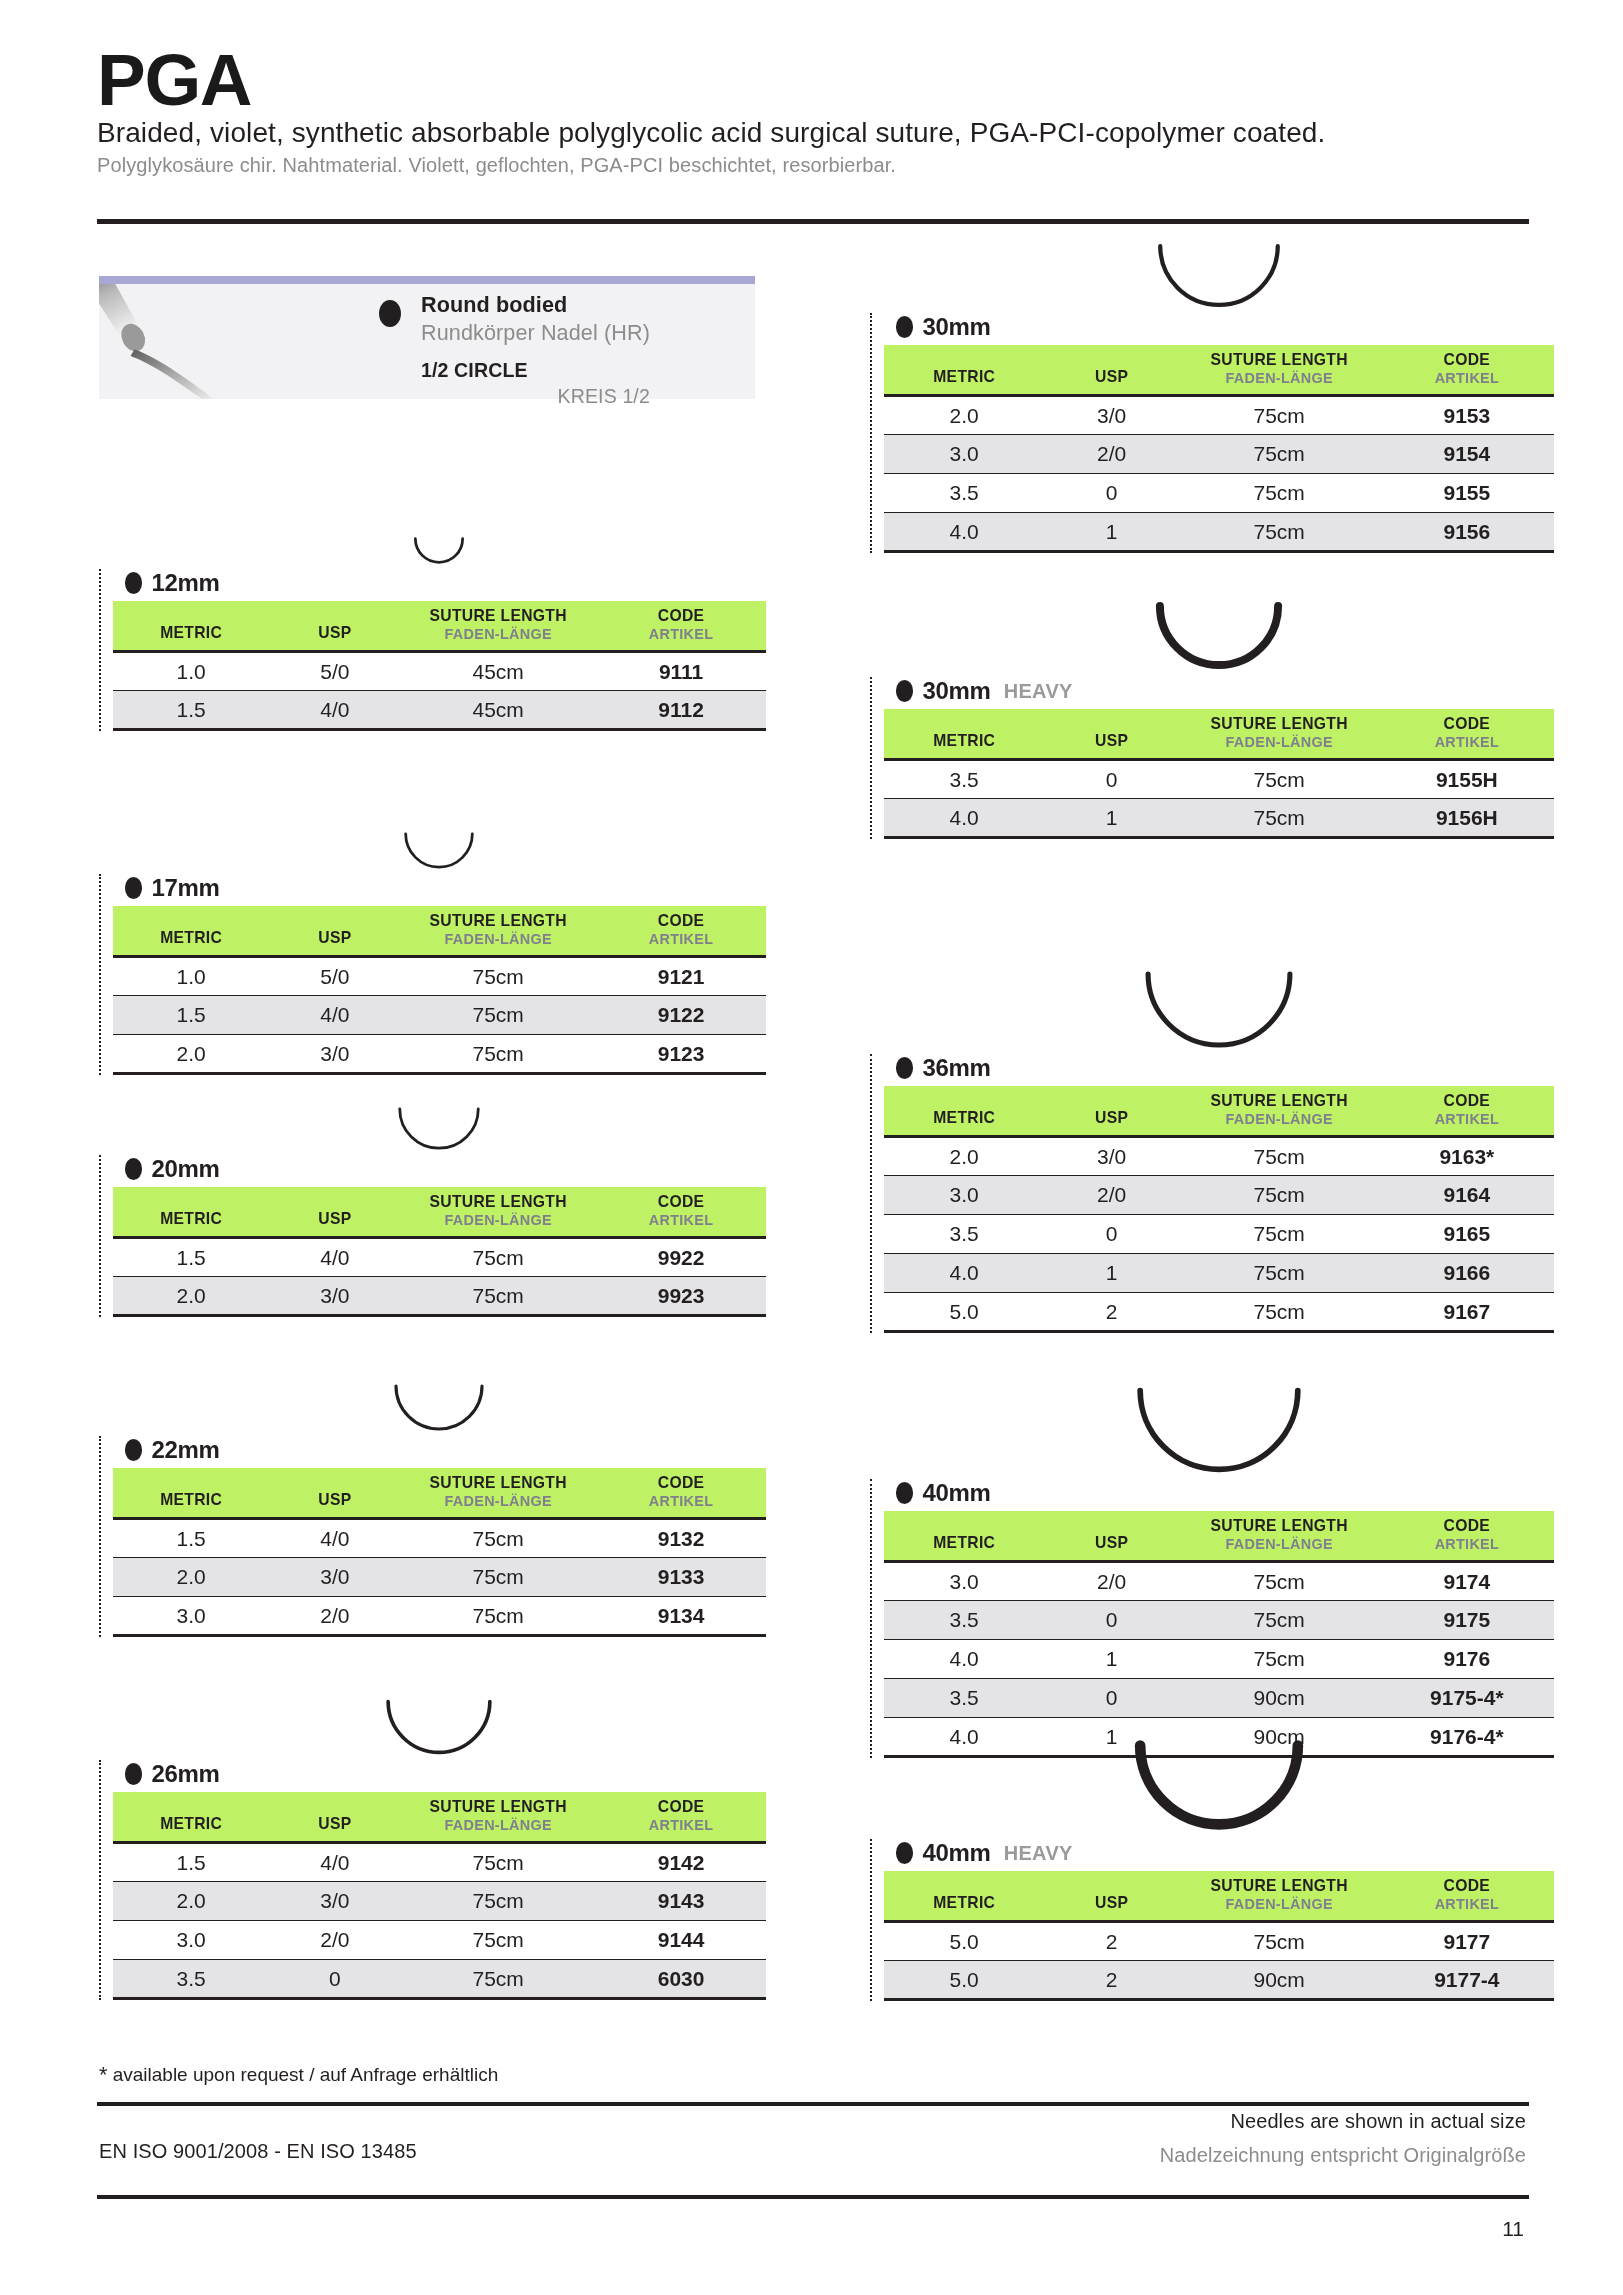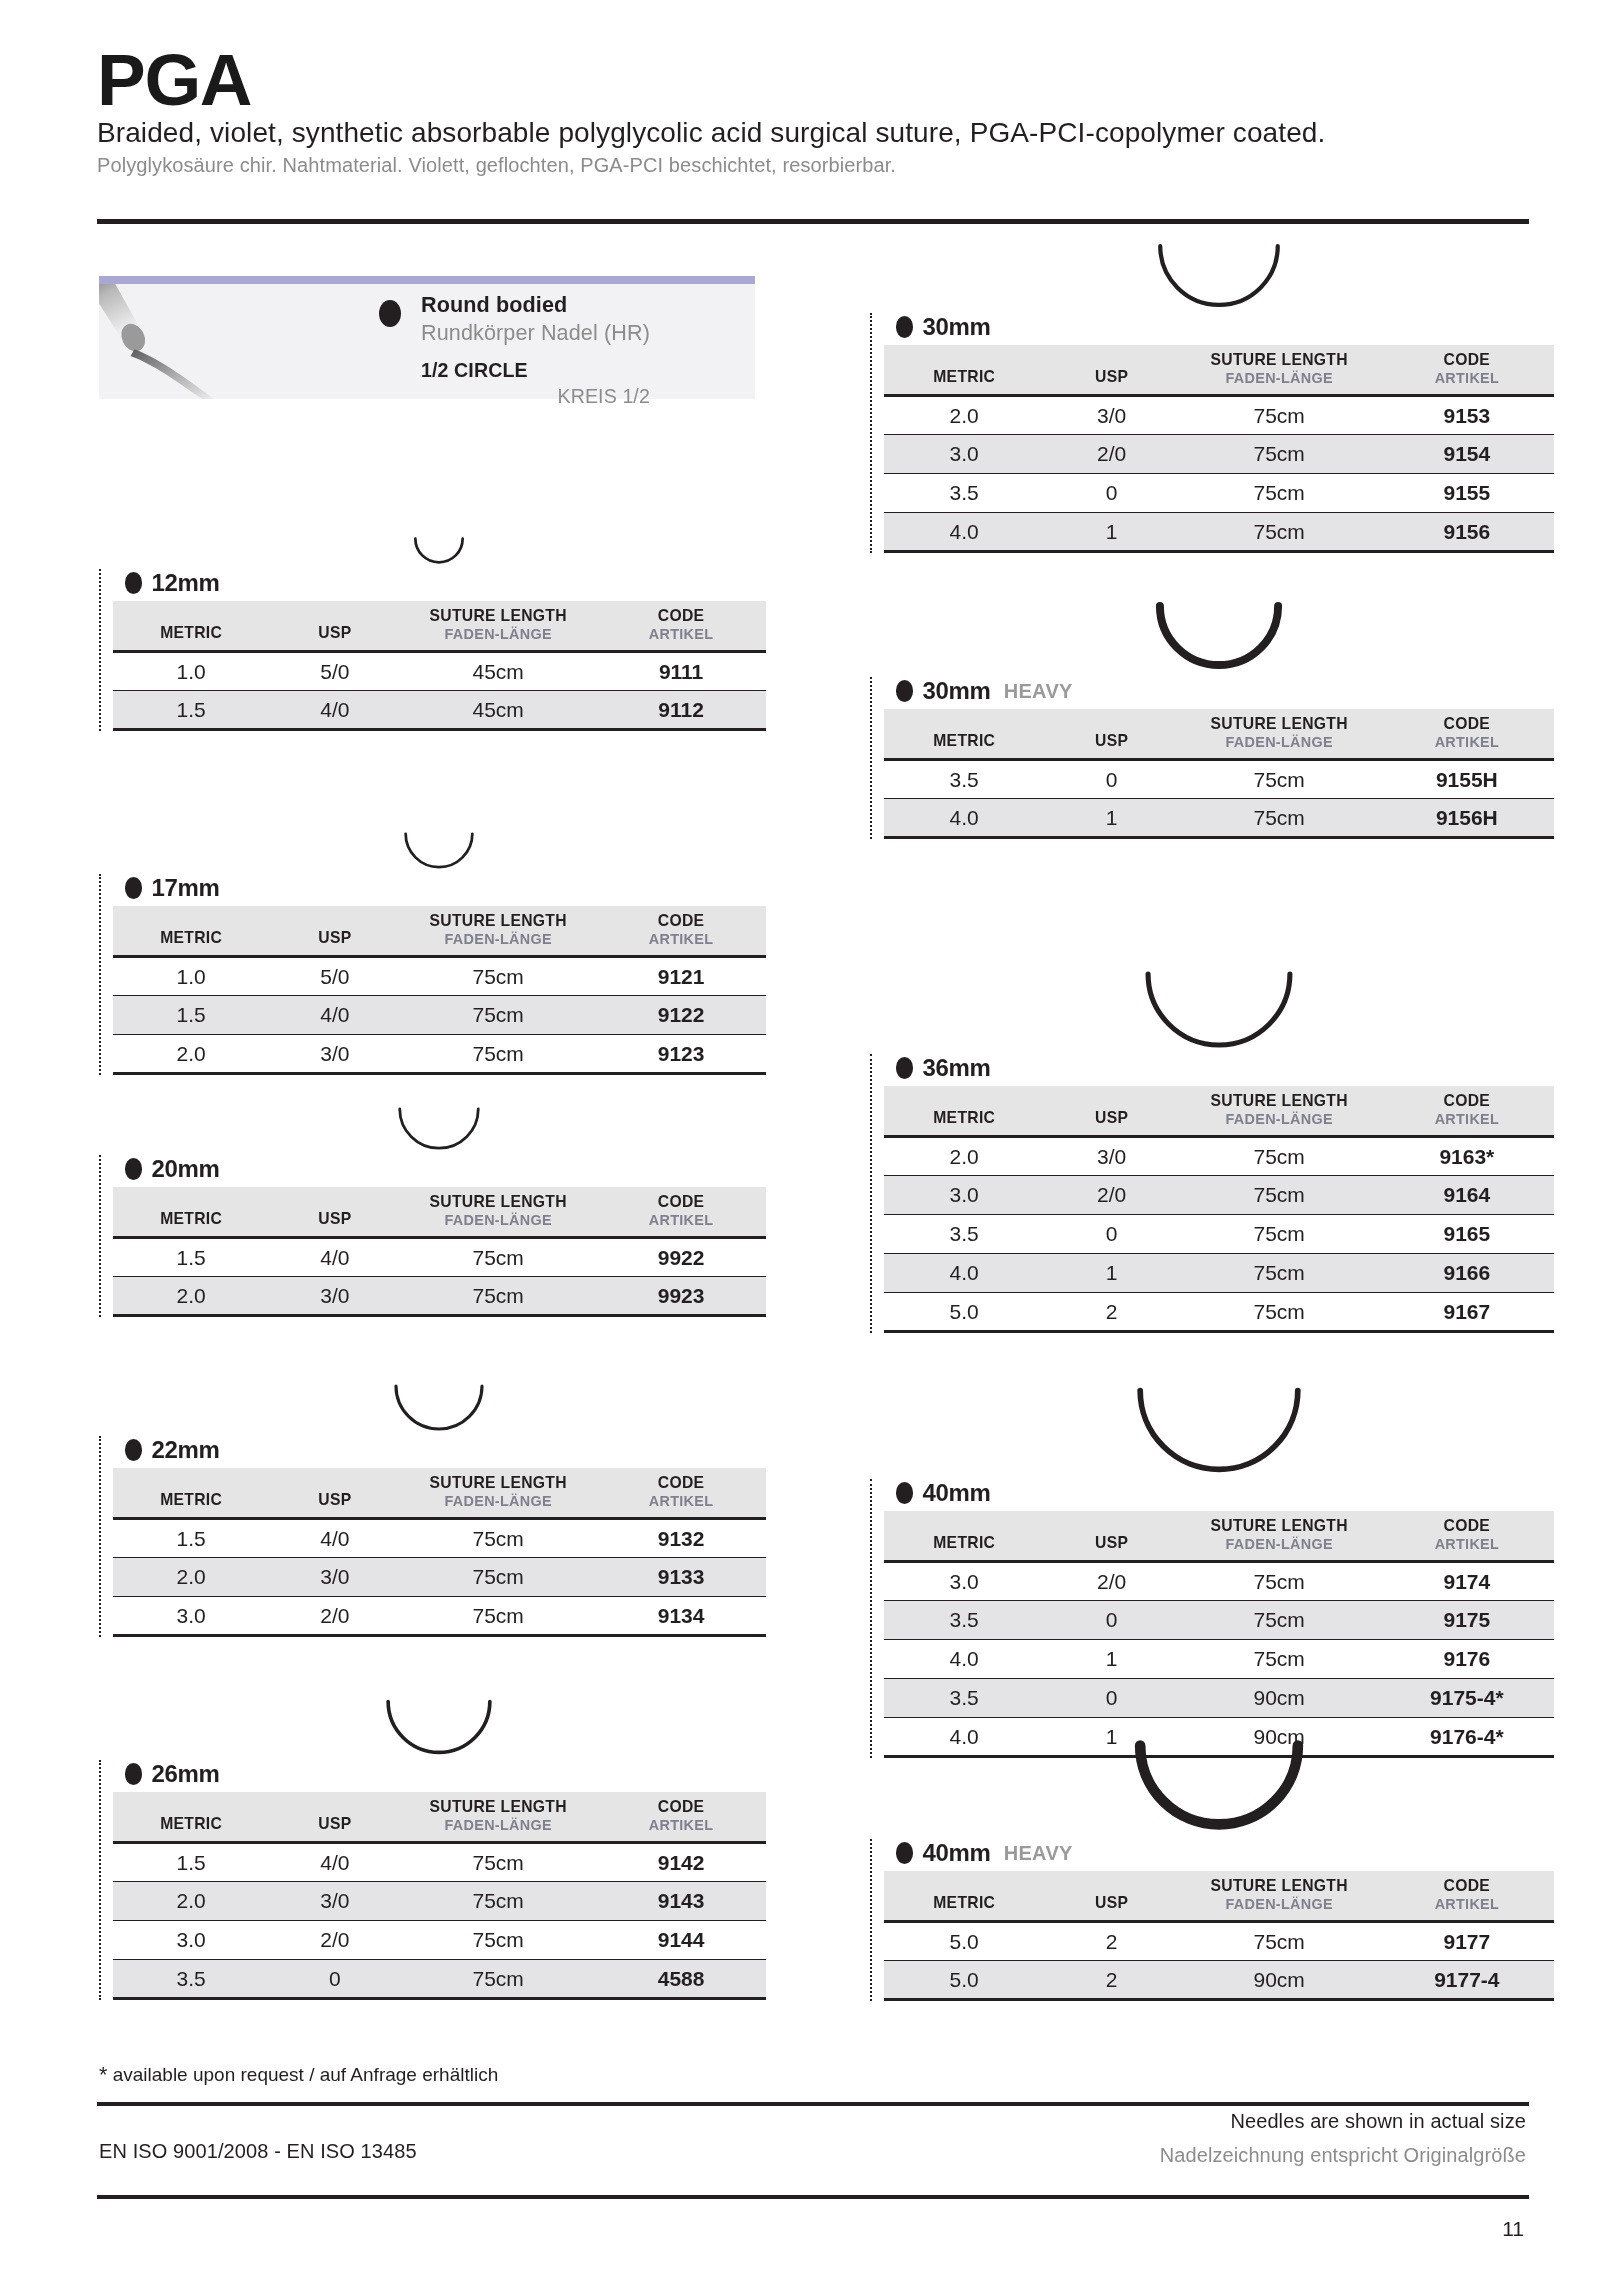--- a/index.html
+++ b/index.html
@@ -173,21 +173,21 @@
   table.spec {
     width: 100%;
     border-collapse: collapse;
     table-layout: fixed;
   }
   table.spec col.c1 { width: 24%; }
   table.spec col.c2 { width: 20%; }
   table.spec col.c3 { width: 30%; }
   table.spec col.c4 { width: 26%; }
   table.spec thead th {
-    background: #e5e5e5;
+    background: #bef264;
     padding: 6.5px 0 7.2px 0;
     border-bottom: 3.9px solid #231f20;
     vertical-align: middle;
     text-align: center;
     font-weight: normal;
   }
   .th-en {
     display: block;
     font-size: 15.7px;
     font-weight: bold;
@@ -566,21 +566,21 @@
             <tr>
       <td>3.0</td>
       <td>2/0</td>
       <td>75cm</td>
       <td class="code">9144</td>
     </tr>
             <tr>
       <td>3.5</td>
       <td>0</td>
       <td>75cm</td>
-      <td class="code">4588</td>
+      <td class="code">6030</td>
     </tr>
           </tbody>
         </table>
       </div>
     </div>
   <div class="col col-right" id="colRight">
       <div class="block" style="top: 313px; width: 684px;">
         <div class="needle-art">
           <svg width="134" height="75" viewBox="0 0 205.5 115.2">
       <path d="M 12.49734139678354 12.497341396783536 A 90.24085273310466 90.24085273310466 0 0 0 192.97904686299285 12.497341396783536" fill="none" stroke="#231f20" stroke-width="6.5" stroke-linecap="round"></path>

